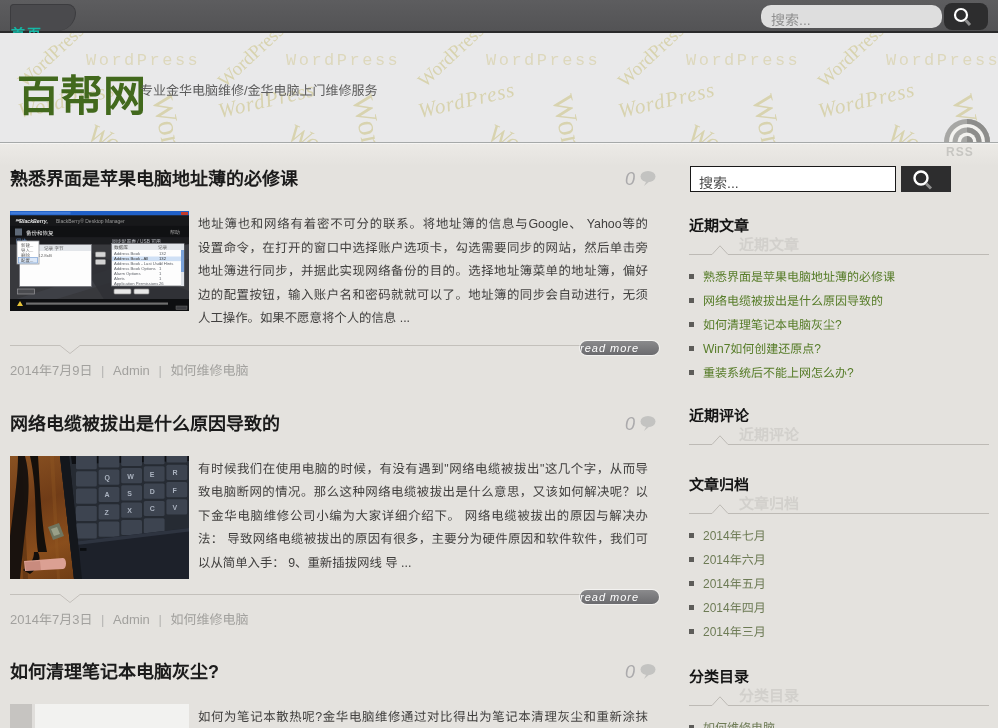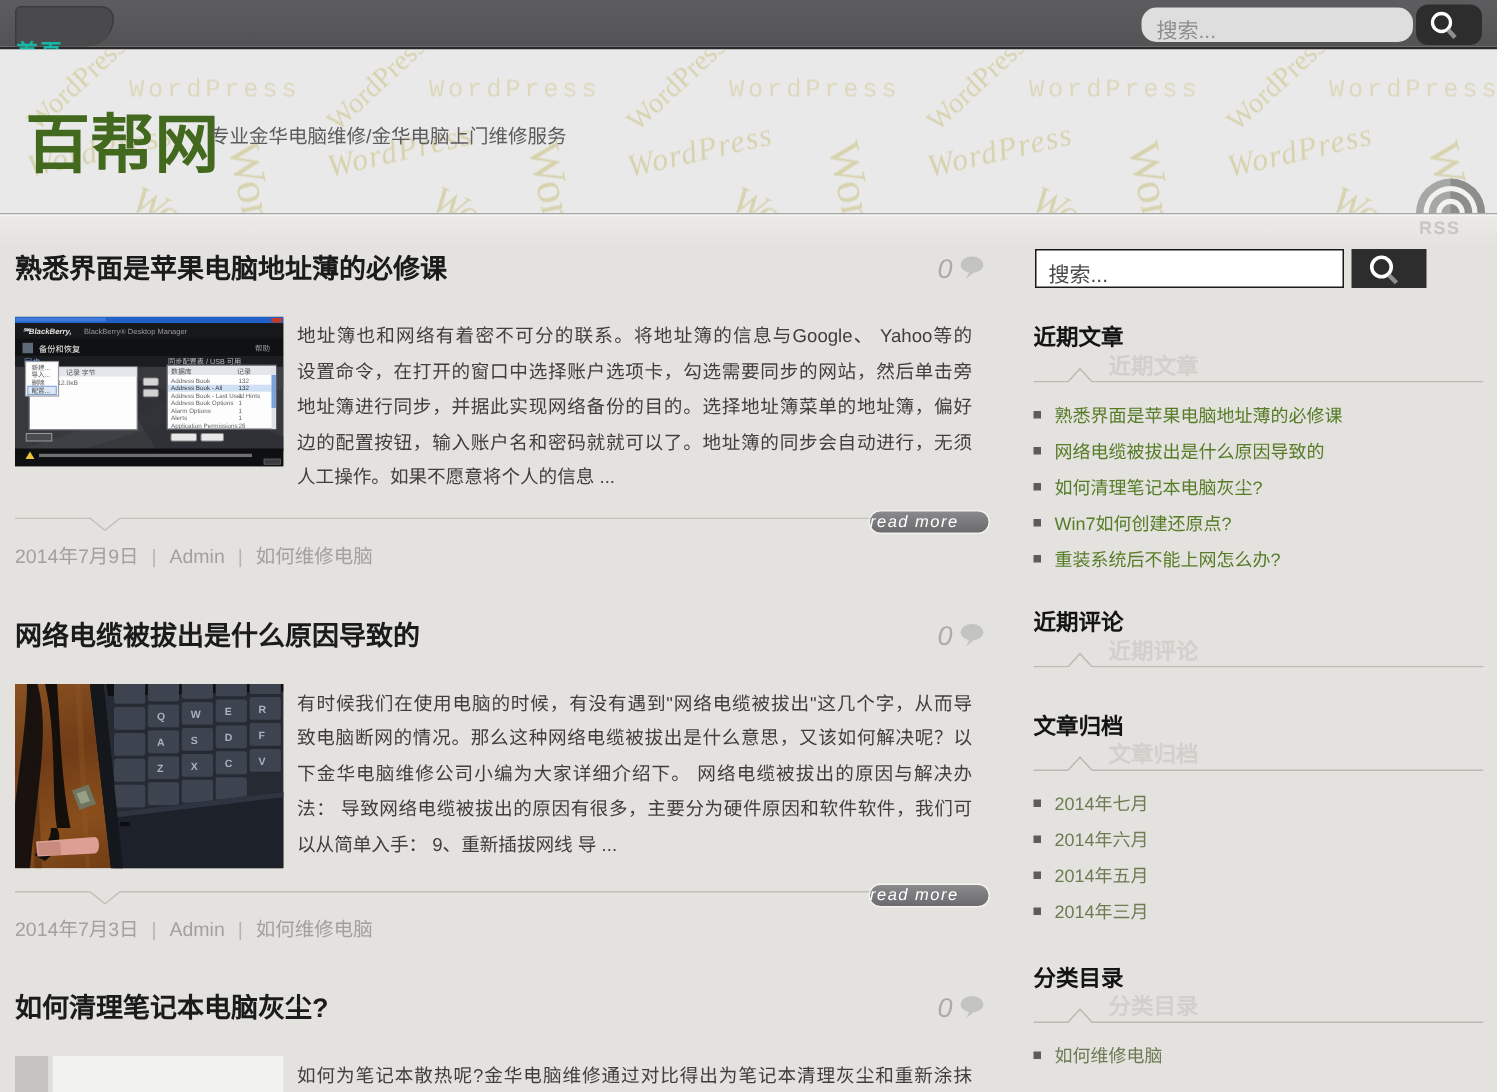--- a/index.html
+++ b/index.html
@@ -317,20 +317,21 @@
     </div>
     <div class="widget arch">
       <h3>文章归档<span class="ghost">文章归档</span></h3>
       <svg class="wline" width="300" height="10">
           <path d="M0,9.5 H23 L31,0.8 L39,9.5 H300" fill="none" stroke="#bdbab5" stroke-width="1"></path>
         </svg>
       <ul>
         <li><a>2014年七月</a></li>
         <li><a>2014年六月</a></li>
         <li><a>2014年五月</a></li>
+        <li><a>2014年四月</a></li>
         <li><a>2014年三月</a></li>
       </ul>
     </div>
     <div class="widget arch">
       <h3>分类目录<span class="ghost">分类目录</span></h3>
       <svg class="wline" width="300" height="10">
           <path d="M0,9.5 H23 L31,0.8 L39,9.5 H300" fill="none" stroke="#bdbab5" stroke-width="1"></path>
         </svg>
       <ul>
         <li><a>如何维修电脑</a></li>

